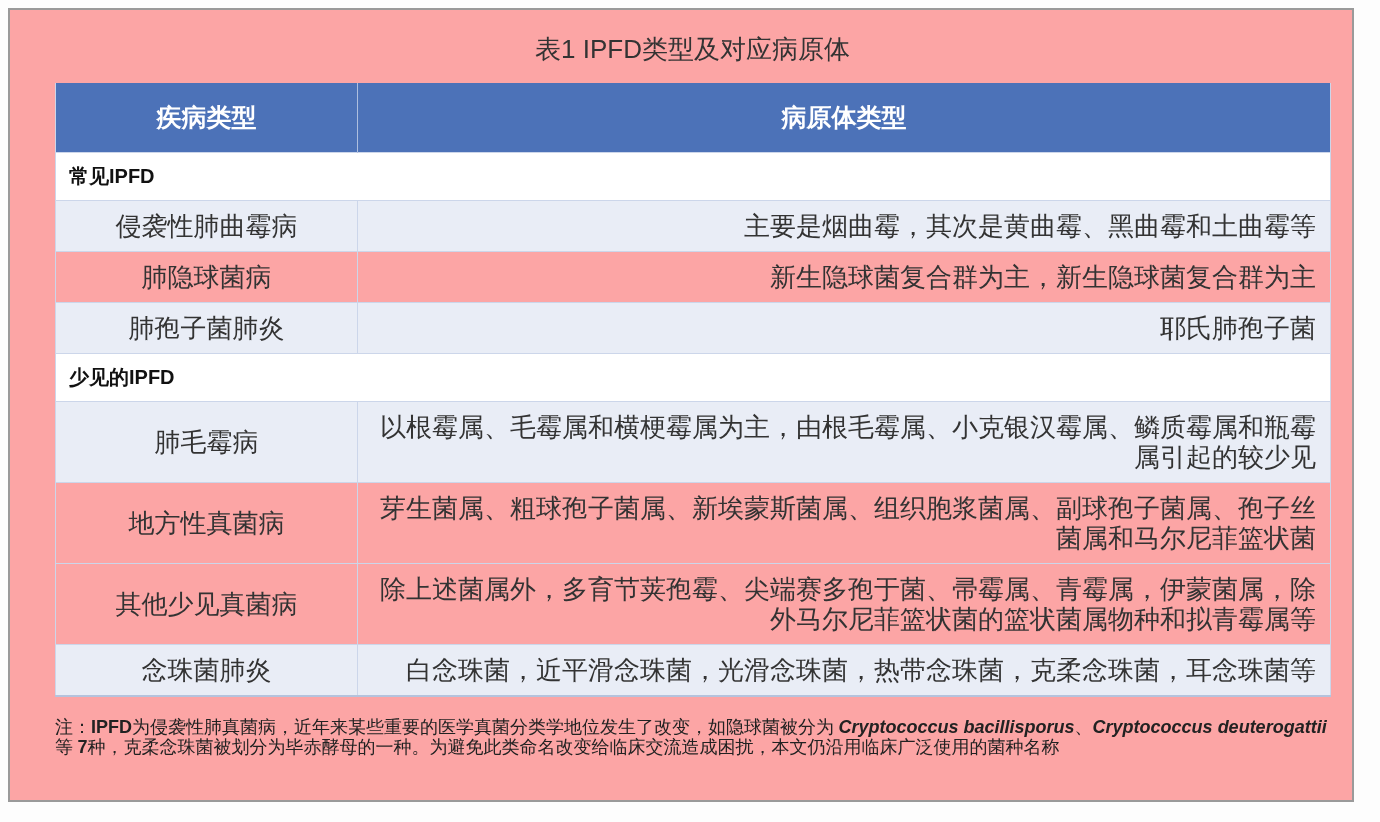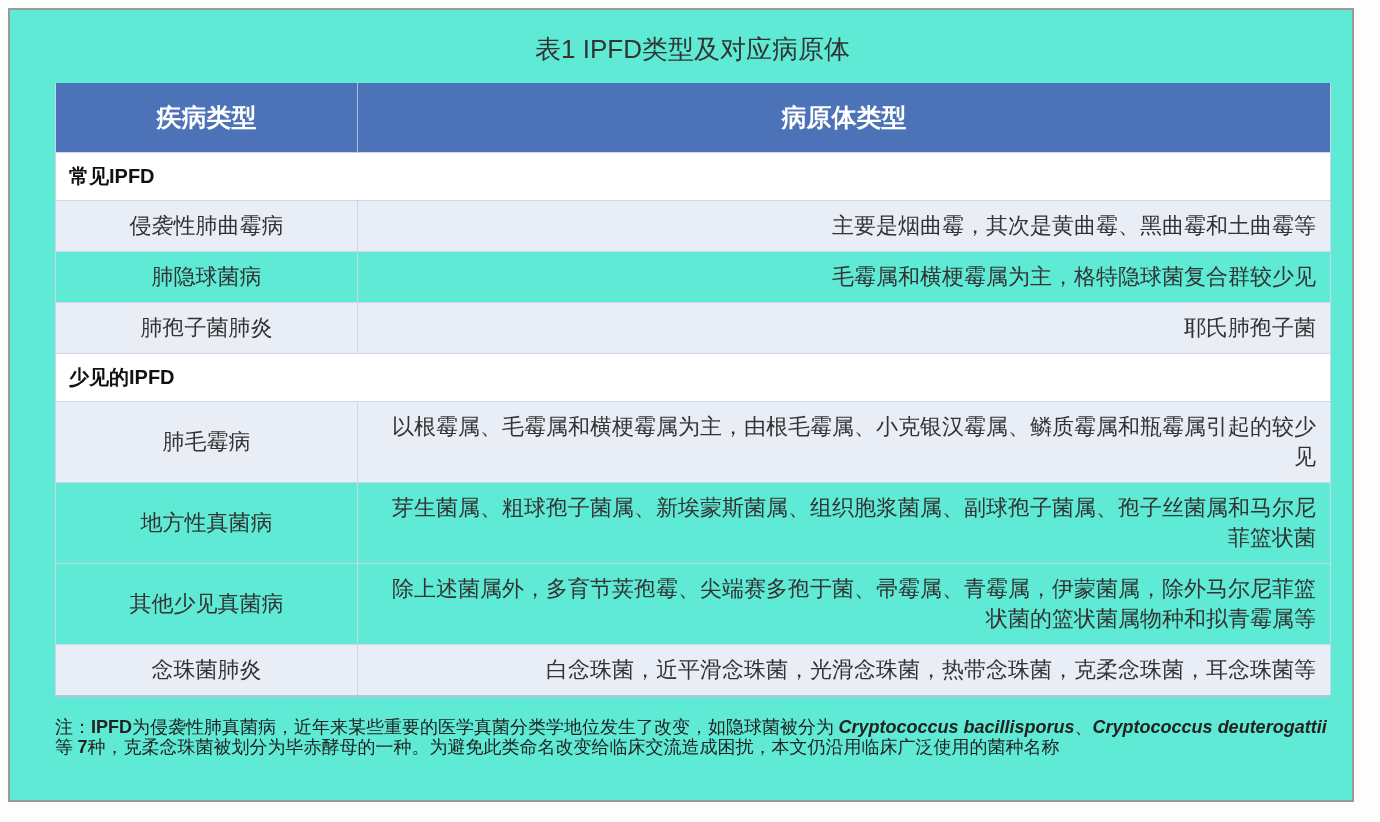--- a/index.html
+++ b/index.html
@@ -7,21 +7,21 @@
     width:1380px;height:822px;
     background:#fdfdfd;
     font-family:"Liberation Sans","DejaVu Sans",sans-serif;
     position:relative;
     overflow:hidden;
   }
   .card{
     position:absolute;
     left:8px;top:8px;
     width:1346px;height:794px;
-    background:#5eead4;
+    background:#fca5a5;
     border:2px solid #9a9a9a;
     box-sizing:border-box;
     padding:16px 0 0 45px;
   }
   .table-title{
     width:1275px;
     text-align:center;
     font-size:26px;
     color:#333333;
     margin:6px 0 16px 0;
@@ -48,21 +48,21 @@
   }
   td.section{
     font-size:20px;
     font-weight:bold;
     color:#111111;
     background:#ffffff;
     padding:10px 0 10px 13px;
     border-top:1px solid #ccd6ea;
   }
   tr.data-row td{
-    font-size:22px;
+    font-size:26px;
     color:#333333;
     line-height:30px;
     padding:10px 14px;
     border-top:1px solid #ccd6ea;
     vertical-align:middle;
   }
   tr.data-row td.disease{
     text-align:center;
     padding:10px 6px;
   }
@@ -117,21 +117,21 @@
     <tbody>
         <tr>
           <td colspan="2" class="section">常见IPFD</td>
         </tr>
         <tr class="data-row light">
           <td class="disease">侵袭性肺曲霉病</td>
           <td class="pathogens">主要是烟曲霉，其次是黄曲霉、黑曲霉和土曲霉等</td>
         </tr>
         <tr class="data-row">
           <td class="disease">肺隐球菌病</td>
-          <td class="pathogens">毛霉属和横梗霉属为主，格特隐球菌复合群较少见</td>
+          <td class="pathogens">新生隐球菌复合群为主，新生隐球菌复合群为主</td>
         </tr>
         <tr class="data-row light">
           <td class="disease">肺孢子菌肺炎</td>
           <td class="pathogens">耶氏肺孢子菌</td>
         </tr>
         <tr>
           <td colspan="2" class="section">少见的IPFD</td>
         </tr>
         <tr class="data-row light">
           <td class="disease">肺毛霉病</td>

